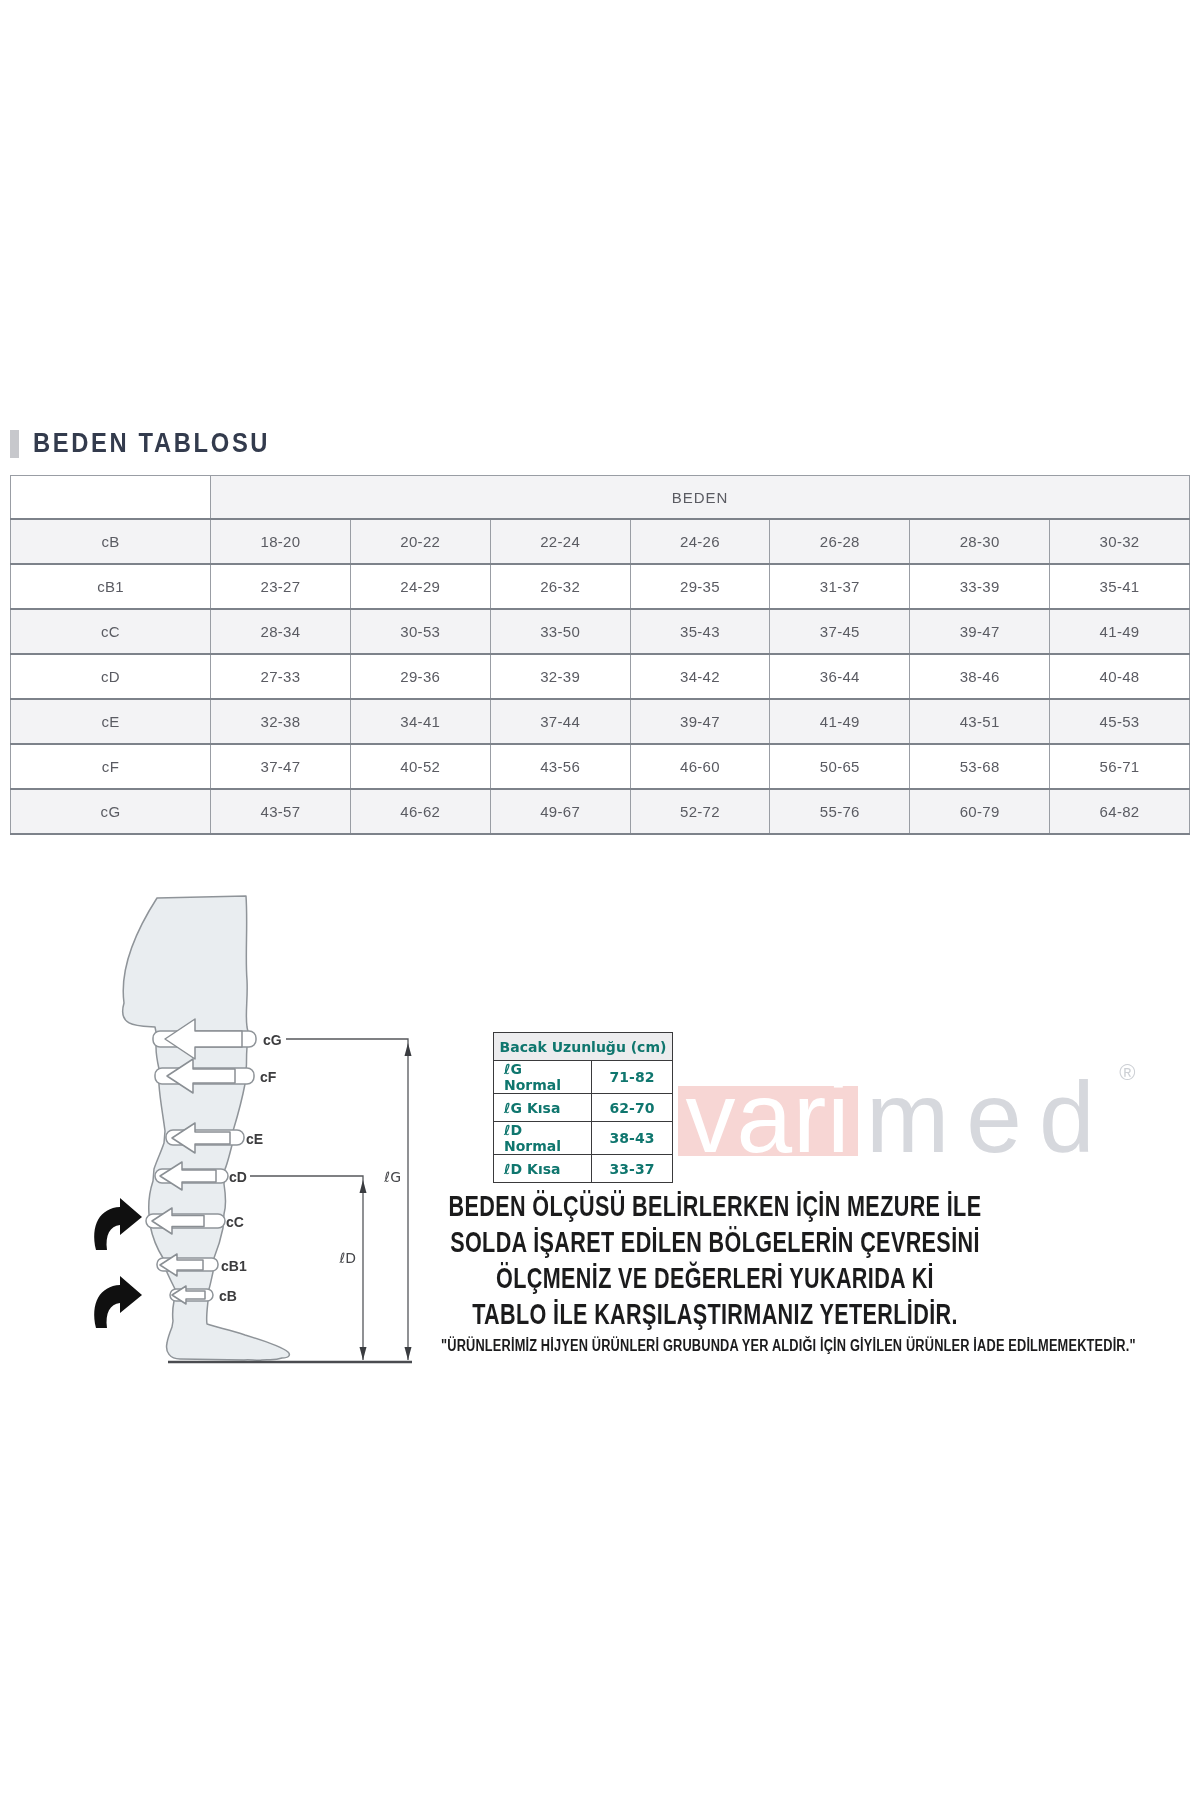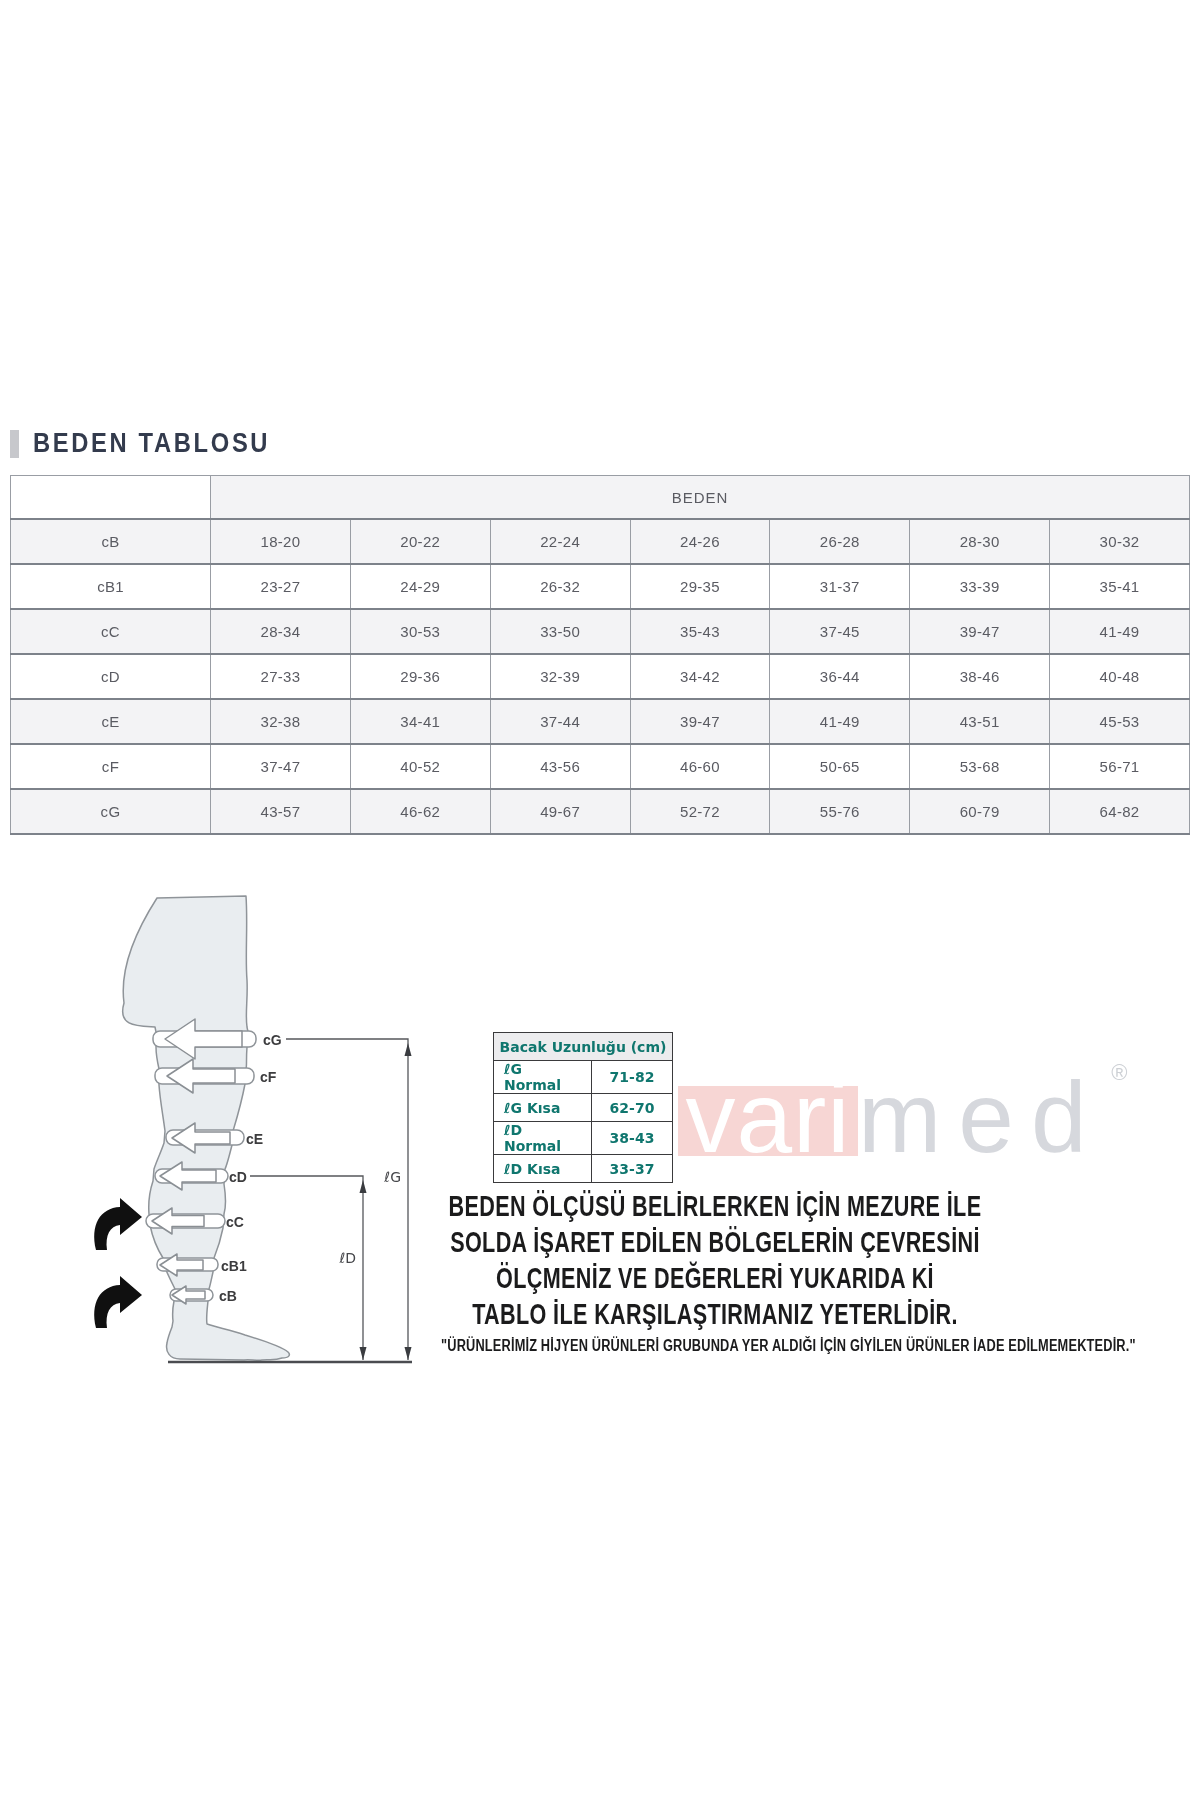--- a/index.html
+++ b/index.html
@@ -44,21 +44,21 @@
   table.length-table col.l0{width:98px;}
 
   
   .watermark{position:absolute;left:678px;top:1078px;z-index:1;display:flex;
              align-items:flex-end;font-family:"Liberation Sans",sans-serif;
              font-weight:500;}
   .wm-vari{display:flex;align-items:flex-end;justify-content:center;
            width:180px;height:70px;background:rgba(224,96,90,.26);
            color:#ffffff;font-size:100px;line-height:78px;letter-spacing:1px;}
   .wm-med{color:#d6d8dd;font-size:100px;line-height:78px;letter-spacing:17px;
-          padding-bottom:0;}
+          padding-left:8px;padding-bottom:0;}
   .wm-reg{position:absolute;right:-24px;top:-18px;color:#cdd0d5;font-size:22px;
           letter-spacing:0;}
 
   
   .instruction{position:absolute;left:345px;top:1188px;width:740px;z-index:2;
                text-align:center;color:#1b1b1c;font-weight:700;font-size:30px;
                line-height:36px;transform:scaleX(.72);transform-origin:center top;
                white-space:nowrap;letter-spacing:.5px;}
   .note{position:absolute;left:355px;top:1337px;width:860px;z-index:2;
         text-align:center;color:#1b1b1c;font-weight:700;font-size:16px;

